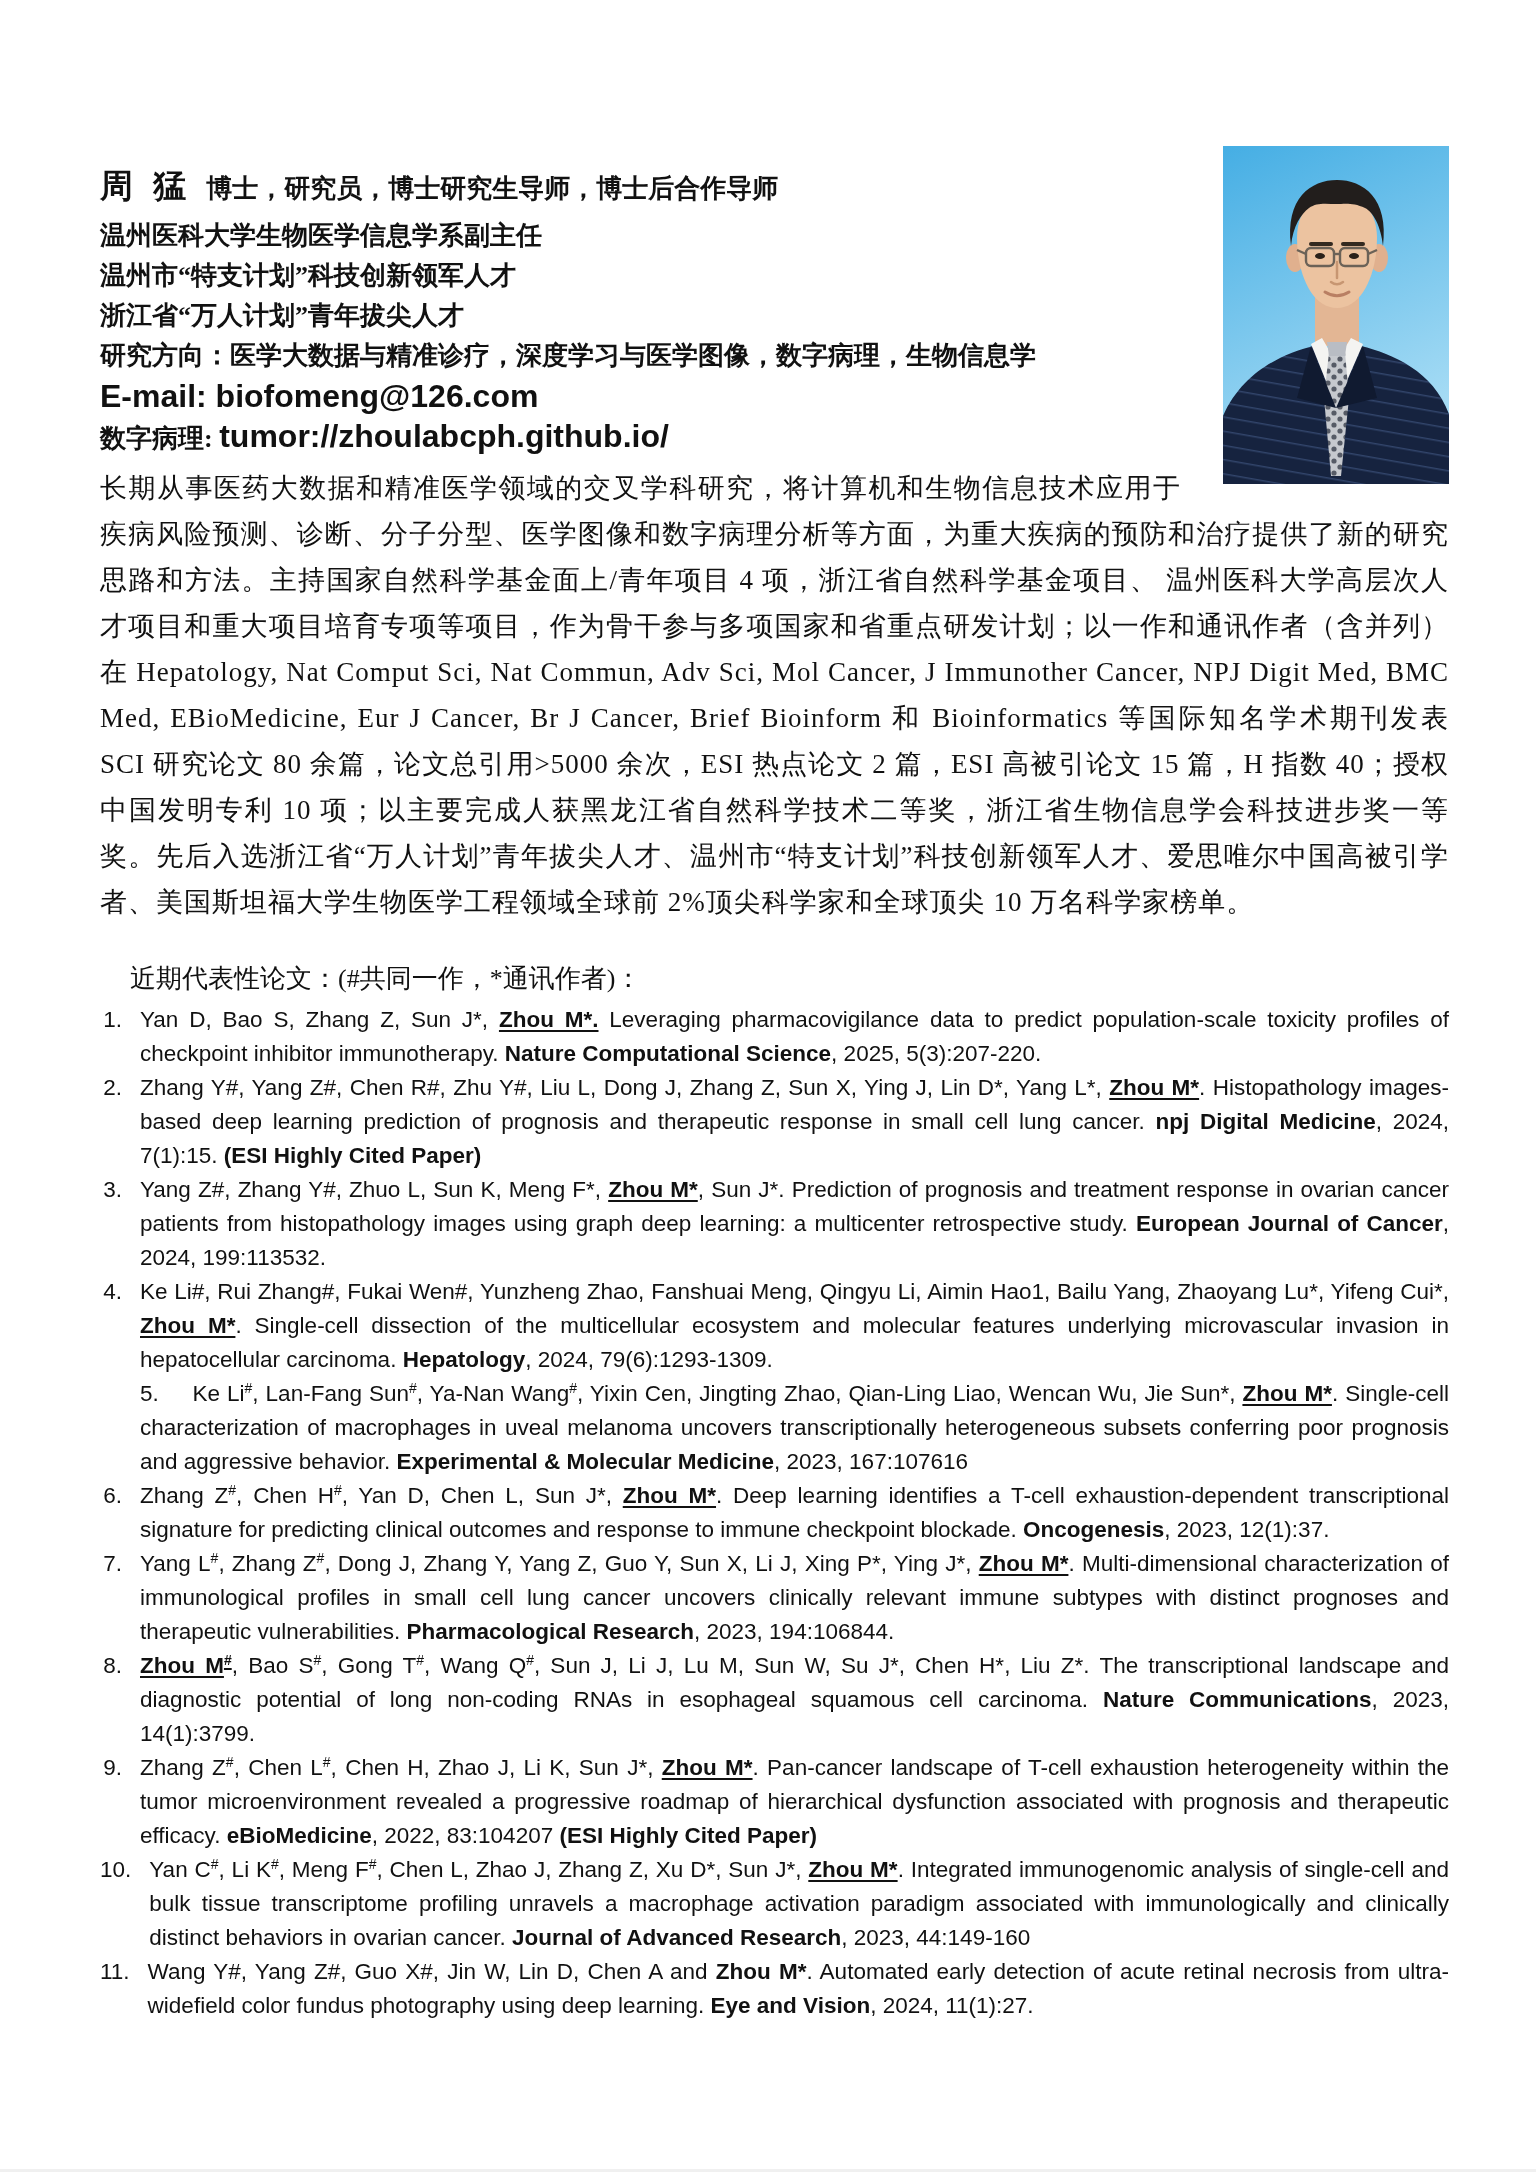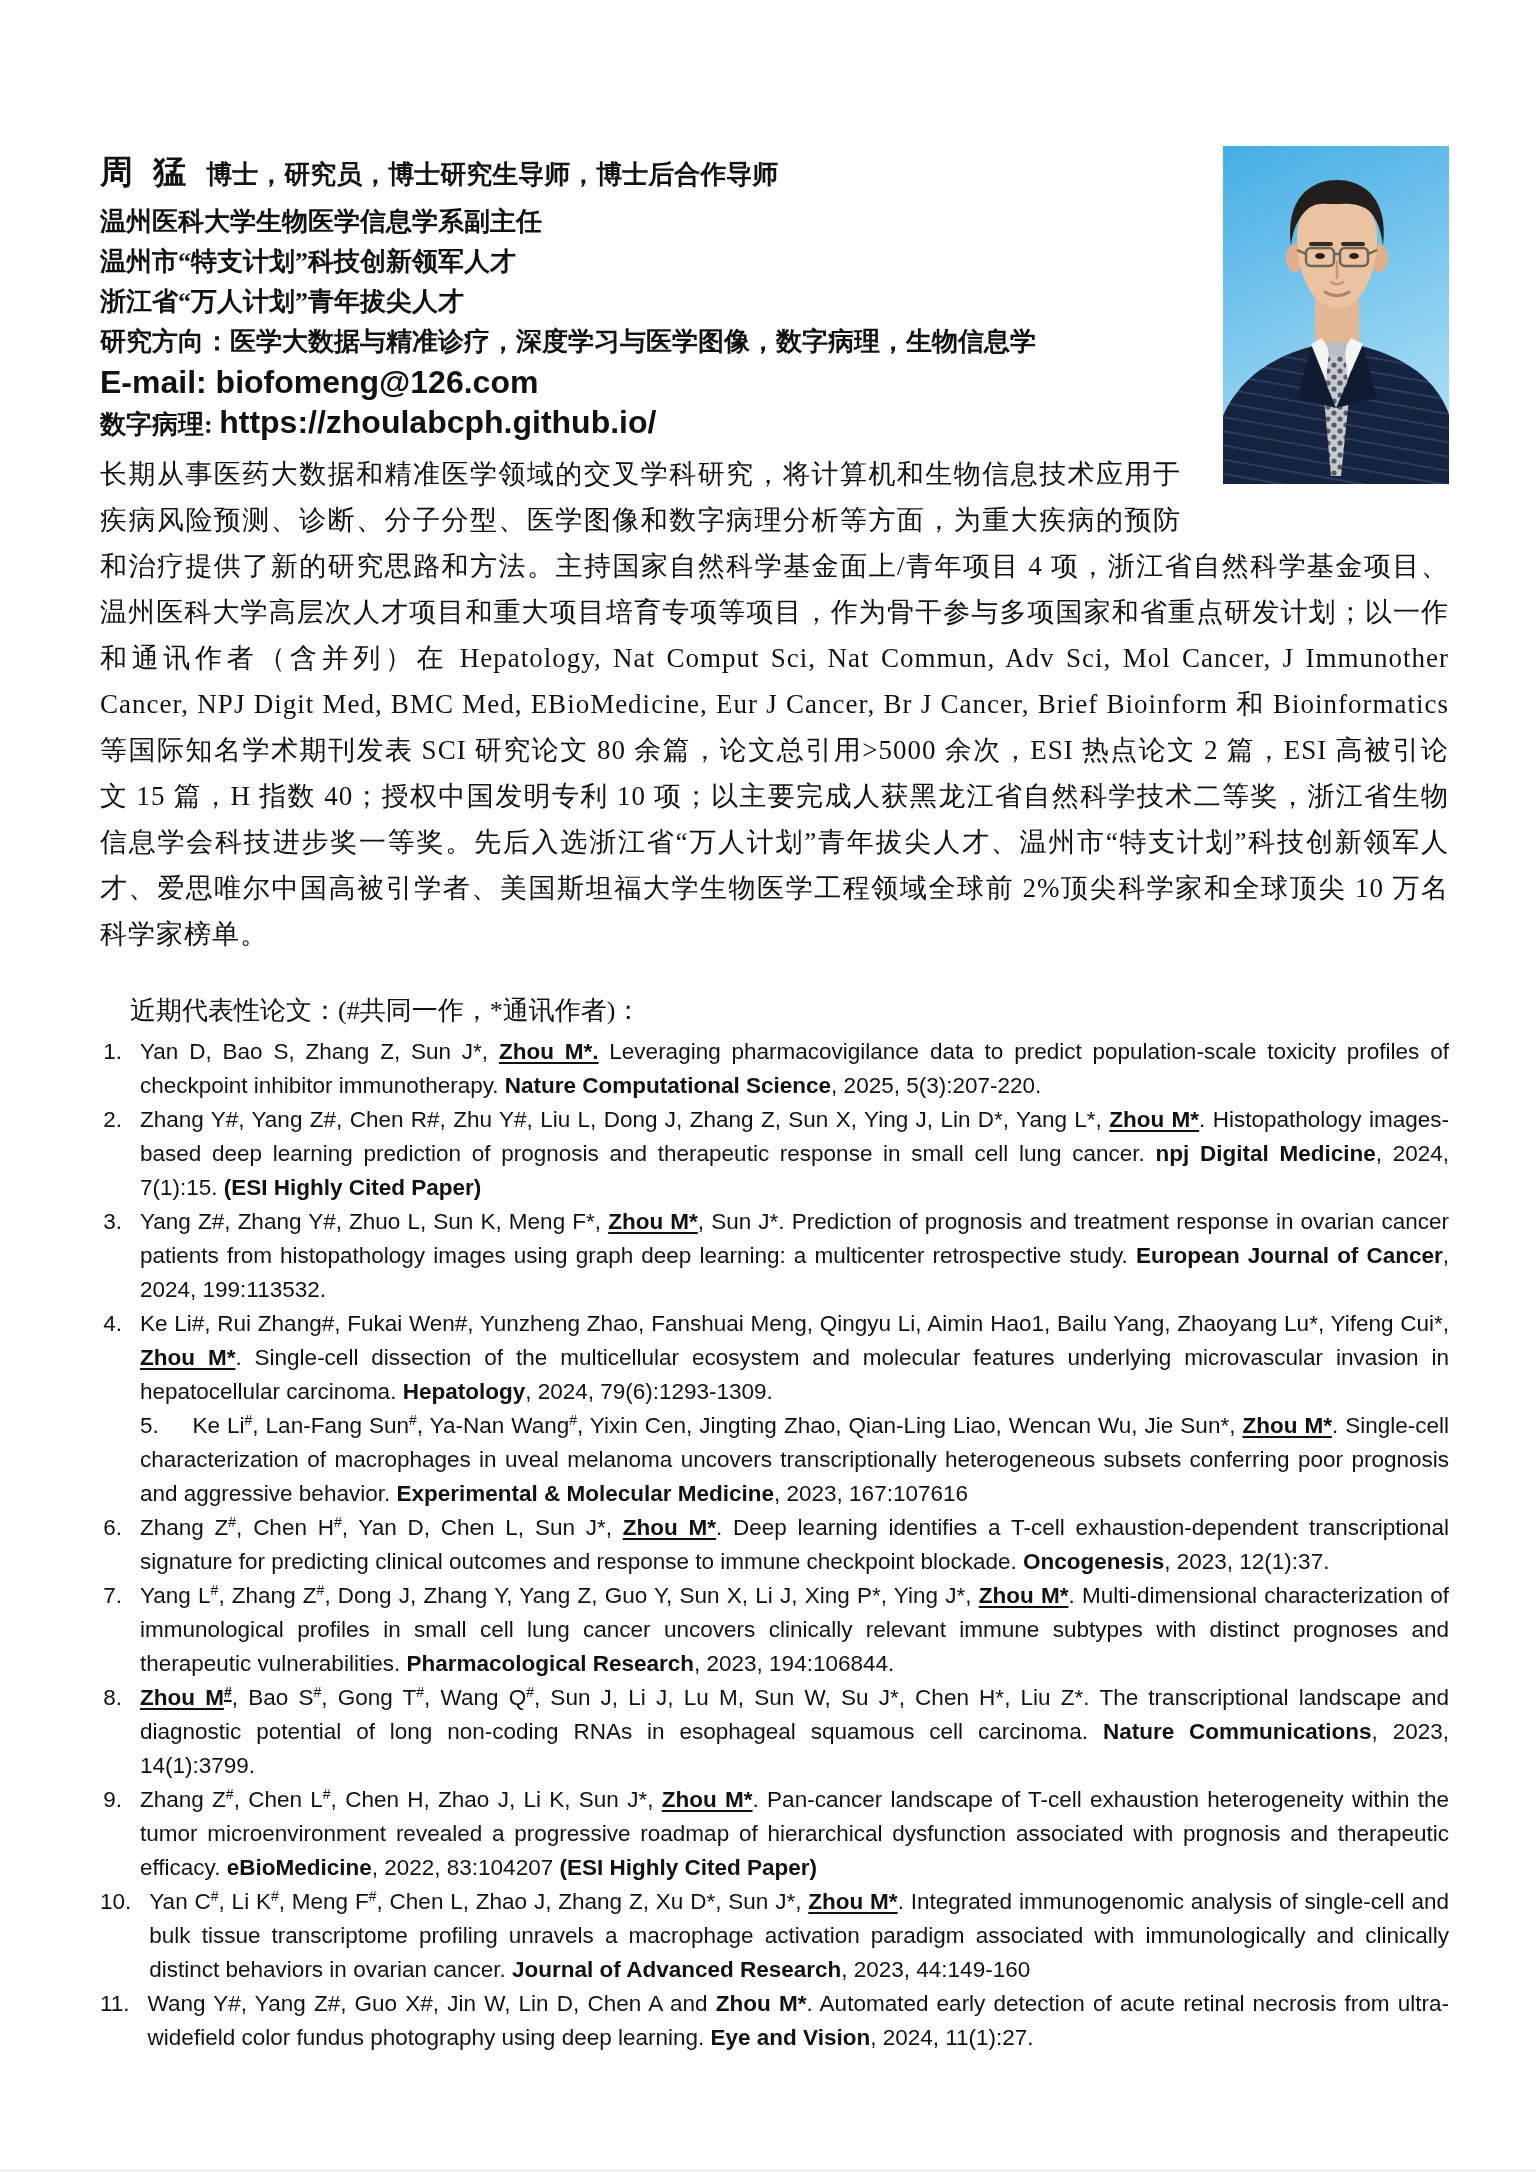--- a/index.html
+++ b/index.html
@@ -17,21 +17,21 @@
   }
   
   .photo{
     float:right;
     width:226px;height:338px;
     margin:-2px 0 18px 42px;
     background:#5ab8e8;
     overflow:hidden;
   }
   
-  .name-line{line-height:48px;white-space:nowrap;}
+  .name-line{line-height:48px;white-space:nowrap;margin-top:14px;}
   .name{font-size:33px;font-weight:700;letter-spacing:6px;}
   .titles{font-size:26px;font-weight:700;margin-left:10px;}
   .hline{font-size:26px;font-weight:700;line-height:40px;}
   .mono{font-family:Liberation Sans, sans-serif;font-size:32px;}
   
   .bio{
     font-size:27px;
     line-height:46px;
     text-align:justify;
     margin:6px 0 11px 0;
@@ -124,21 +124,21 @@
   <div class="name-line">
     <span class="name">周  猛</span>
     <span class="titles">博士，研究员，博士研究生导师，博士后合作导师</span>
   </div>
   <div class="hline">温州医科大学生物医学信息学系副主任</div>
   <div class="hline">温州市“特支计划”科技创新领军人才</div>
   <div class="hline">浙江省“万人计划”青年拔尖人才</div>
   <div class="hline">研究方向：医学大数据与精准诊疗，深度学习与医学图像，数字病理，生物信息学</div>
   <div class="hline mono">E-mail: biofomeng@126.com</div>
   <div class="hline">
-    <span>数字病理: </span><span class="mono">https://zhoulabcph.github.io/</span>
+    <span>数字病理: </span><span class="mono">tumor://zhoulabcph.github.io/</span>
   </div>
 
   <p class="bio">长期从事医药大数据和精准医学领域的交叉学科研究，将计算机和生物信息技术应用于疾病风险预测、诊断、分子分型、医学图像和数字病理分析等方面，为重大疾病的预防和治疗提供了新的研究思路和方法。主持国家自然科学基金面上/青年项目 4 项，浙江省自然科学基金项目、 温州医科大学高层次人才项目和重大项目培育专项等项目，作为骨干参与多项国家和省重点研发计划；以一作和通讯作者（含并列）在 Hepatology, Nat Comput Sci, Nat Commun, Adv Sci, Mol Cancer, J Immunother Cancer, NPJ Digit Med, BMC Med, EBioMedicine, Eur J Cancer, Br J Cancer, Brief Bioinform 和 Bioinformatics 等国际知名学术期刊发表 SCI 研究论文 80 余篇，论文总引用&gt;5000 余次，ESI 热点论文 2 篇，ESI 高被引论文 15 篇，H 指数 40；授权中国发明专利 10 项；以主要完成人获黑龙江省自然科学技术二等奖，浙江省生物信息学会科技进步奖一等奖。先后入选浙江省“万人计划”青年拔尖人才、温州市“特支计划”科技创新领军人才、爱思唯尔中国高被引学者、美国斯坦福大学生物医学工程领域全球前 2%顶尖科学家和全球顶尖 10 万名科学家榜单。</p>
 
   <div class="pub-head">近期代表性论文：(#共同一作，*通讯作者)：</div>
   <ol class="pubs">
       <li class="pub">
         <span class="num">1.</span>
         <div class="txt"><span>Yan D, Bao S, Zhang Z, Sun J*, </span><span class="bold ul">Zhou M*.</span><span> Leveraging pharmacovigilance data to predict population-scale toxicity profiles of checkpoint inhibitor immunotherapy. </span><span class="bold">Nature Computational Science</span><span>, 2025, 5(3):207-220.</span></div>
       </li>

